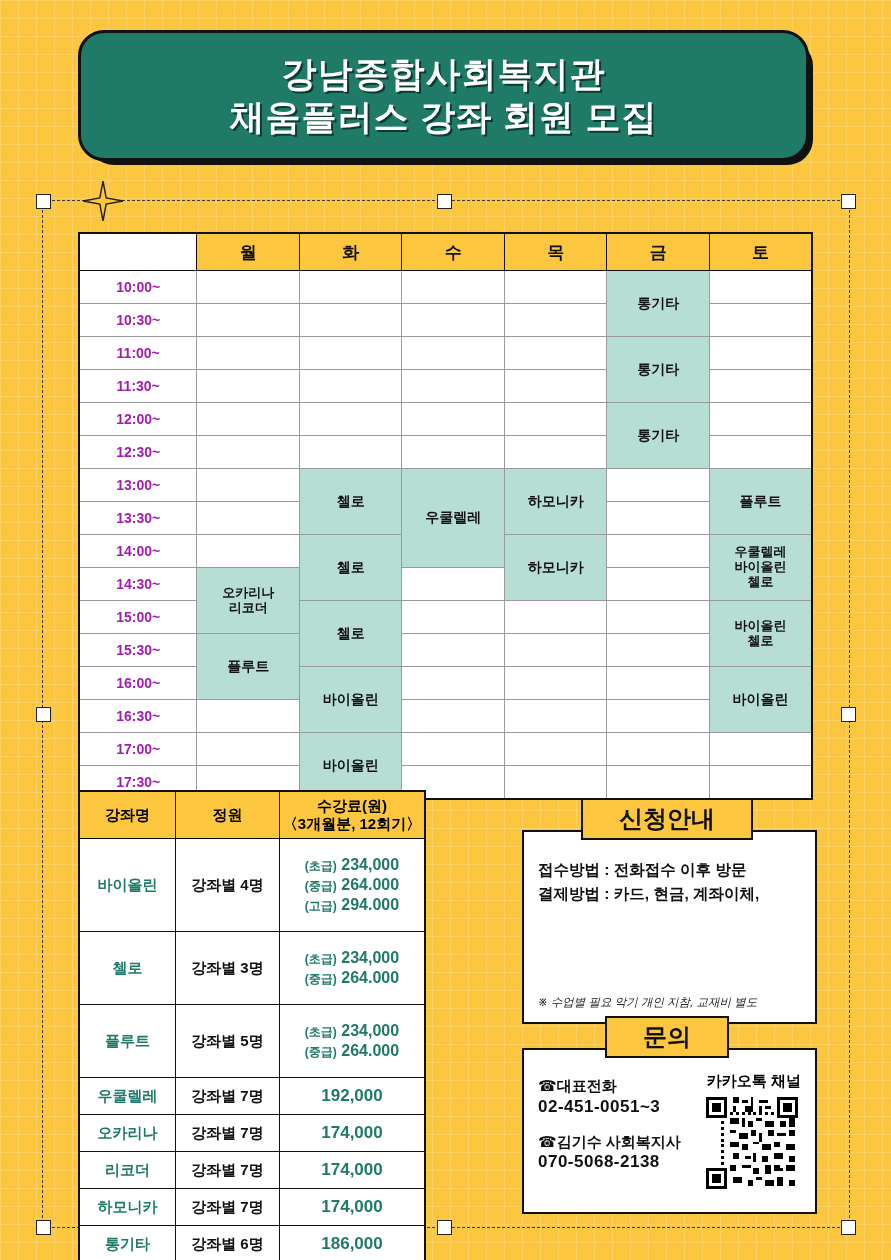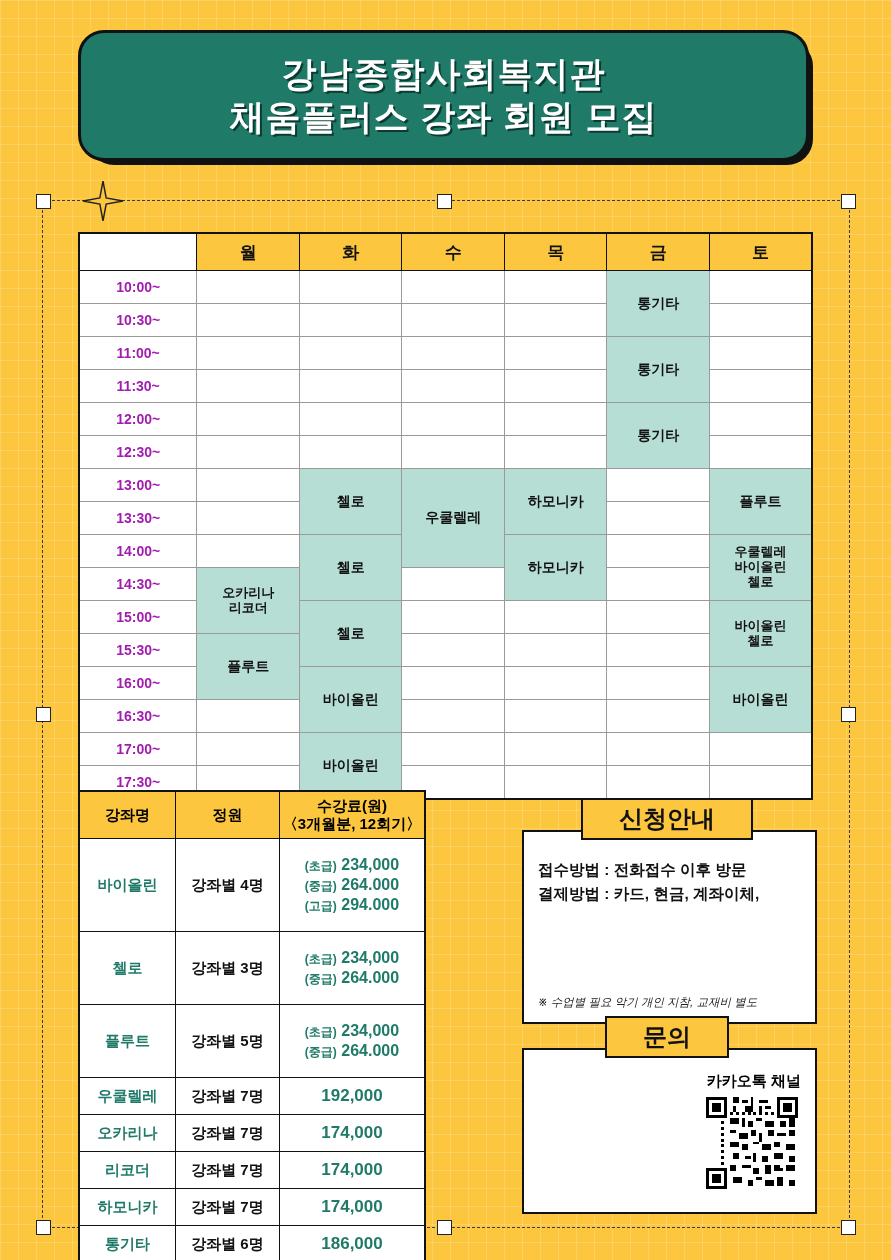--- a/index.html
+++ b/index.html
@@ -406,20 +406,30 @@
 <div class="info-box box-apply">
   <div class="apply-body">
     <div>접수방법 : 전화접수 이후 방문</div>
     <div>결제방법 : 카드, 현금, 계좌이체,</div>
   </div>
   <div class="apply-note">※ 수업별 필요 악기 개인 지참, 교재비 별도</div>
 </div>
 <div class="box-title title-apply" style="left:667px;transform:translateX(-50%);">신청안내</div>
 
 <div class="info-box box-contact">
+  <div class="contact-body">
+    <div class="contact-row">
+      <div>☎대표전화</div>
+      <div class="num">02-451-0051~3</div>
+    </div>
+    <div class="contact-row">
+      <div>☎김기수 사회복지사</div>
+      <div class="num">070-5068-2138</div>
+    </div>
+  </div>
   <div class="kakao-label">카카오톡 채널</div>
   <svg class="qr" viewBox="0 0 33 33" shape-rendering="crispEdges">
     <rect width="33" height="33" fill="#fff"></rect>
     <g fill="#000">
 
       <rect x="1" y="1" width="7" height="7"></rect>
         <rect x="2" y="2" width="5" height="5" fill="#fff"></rect>
         <rect x="3" y="3" width="3" height="3"></rect>
       <rect x="25" y="1" width="7" height="7"></rect>
         <rect x="26" y="2" width="5" height="5" fill="#fff"></rect>

